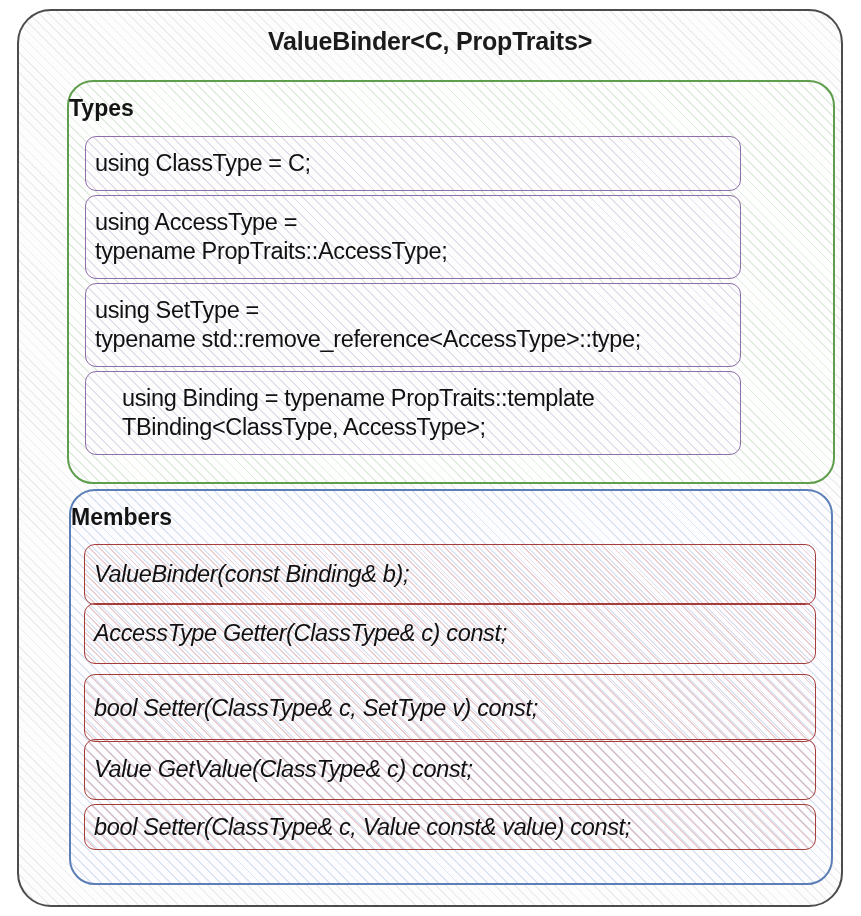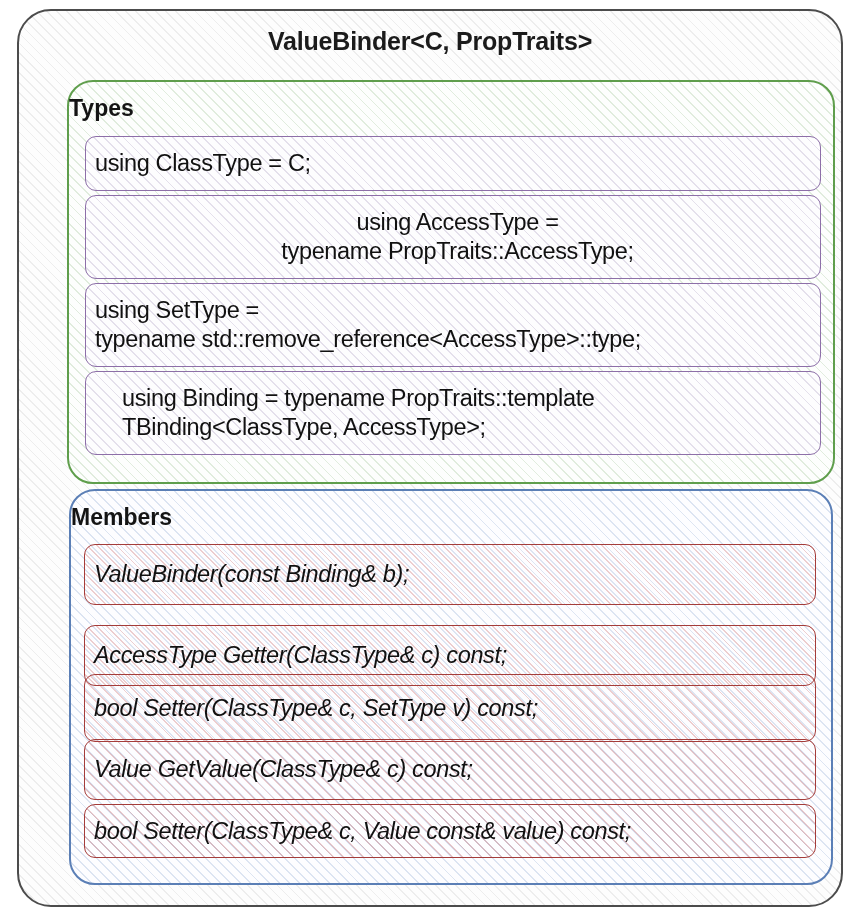--- a/index.html
+++ b/index.html
@@ -136,21 +136,21 @@
     position: absolute;
     box-sizing: border-box;
     border-radius: 11px;
     display: flex;
     flex-direction: column;
     justify-content: center;
     padding: 0 0 0 9px;
   }
   .item.type-item {
     left: 16px;
-    width: 736px;
+    width: 656px;
     border: 1.6px solid #8d6fa8;
   }
   .item.member-item {
     left: 13px;
     width: 732px;
     border: 1.8px solid #a43c3a;
   }
 
   .item-line {
     font-size: 23.5px;
@@ -169,21 +169,21 @@
 
     <div class="class-title">ValueBinder&lt;C, PropTraits&gt;</div>
 
     <div class="compartment types hatch-green">
       <div class="compartment-title">Types</div>
 
       <div class="item type-item hatch-purple" style="top:54px; height:55px;">
         <div class="item-line">using ClassType = C;</div>
       </div>
 
-      <div class="item type-item hatch-purple" style="top:113px; height:84px;text-align:center;">
+      <div class="item type-item hatch-purple" style="top:113px; height:84px;">
         <div class="item-line">using AccessType =</div>
         <div class="item-line">typename PropTraits::AccessType;</div>
       </div>
 
       <div class="item type-item hatch-purple" style="top:201px; height:84px;">
         <div class="item-line">using SetType =</div>
         <div class="item-line">typename std::remove_reference&lt;AccessType&gt;::type;</div>
       </div>
 
       <div class="item type-item hatch-purple" style="top:289px; height:84px;padding-left:36px;">
@@ -192,31 +192,31 @@
       </div>
     </div>
 
     <div class="compartment members hatch-blue">
       <div class="compartment-title">Members</div>
 
       <div class="item member-item hatch-red" style="top:53px; height:61px;">
         <div class="item-line">ValueBinder(const Binding&amp; b);</div>
       </div>
 
-      <div class="item member-item hatch-red" style="top:134px; height:61px;">
+      <div class="item member-item hatch-red" style="top:112px; height:61px;">
         <div class="item-line">AccessType Getter(ClassType&amp; c) const;</div>
       </div>
 
       <div class="item member-item hatch-red" style="top:183px; height:68px;">
         <div class="item-line">bool Setter(ClassType&amp; c, SetType v) const;</div>
       </div>
 
       <div class="item member-item hatch-red" style="top:248px; height:61px;">
         <div class="item-line">Value GetValue(ClassType&amp; c) const;</div>
       </div>
 
-      <div class="item member-item hatch-red" style="top:313px; height:54px;">
+      <div class="item member-item hatch-red" style="top:313px; height:46px;">
         <div class="item-line">bool Setter(ClassType&amp; c, Value const&amp; value) const;</div>
       </div>
     </div>
 
   </div>
 </div>
 
 </body></html>

